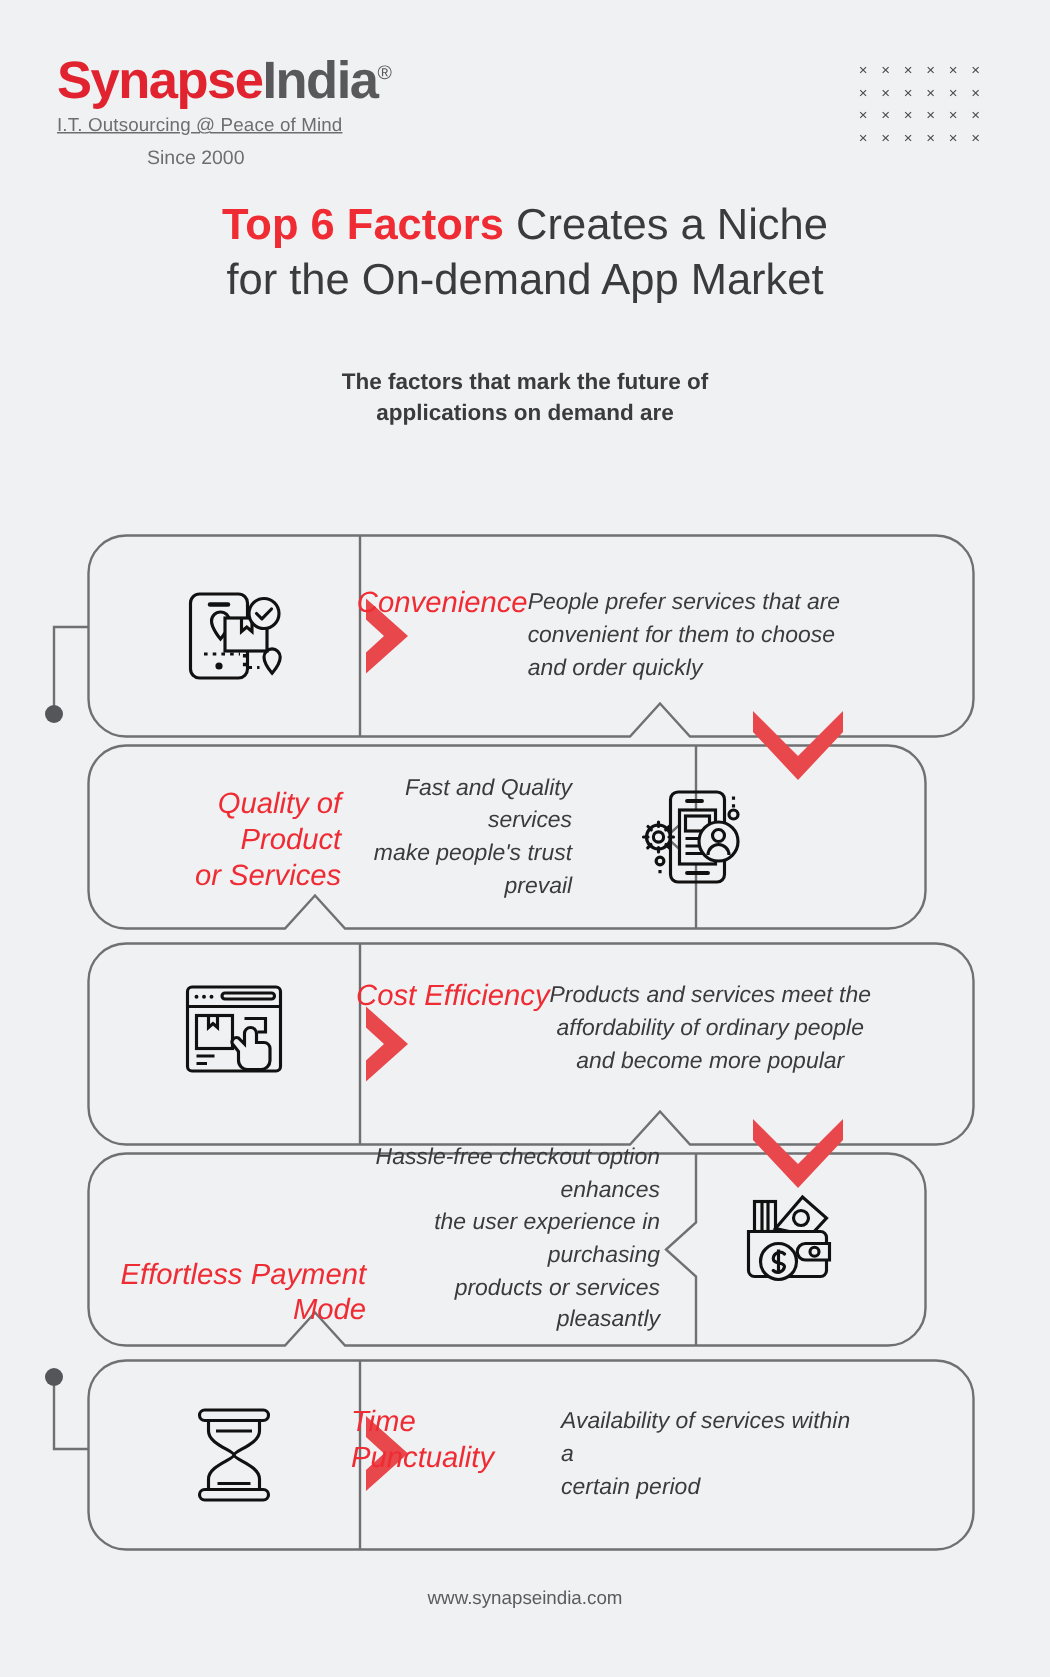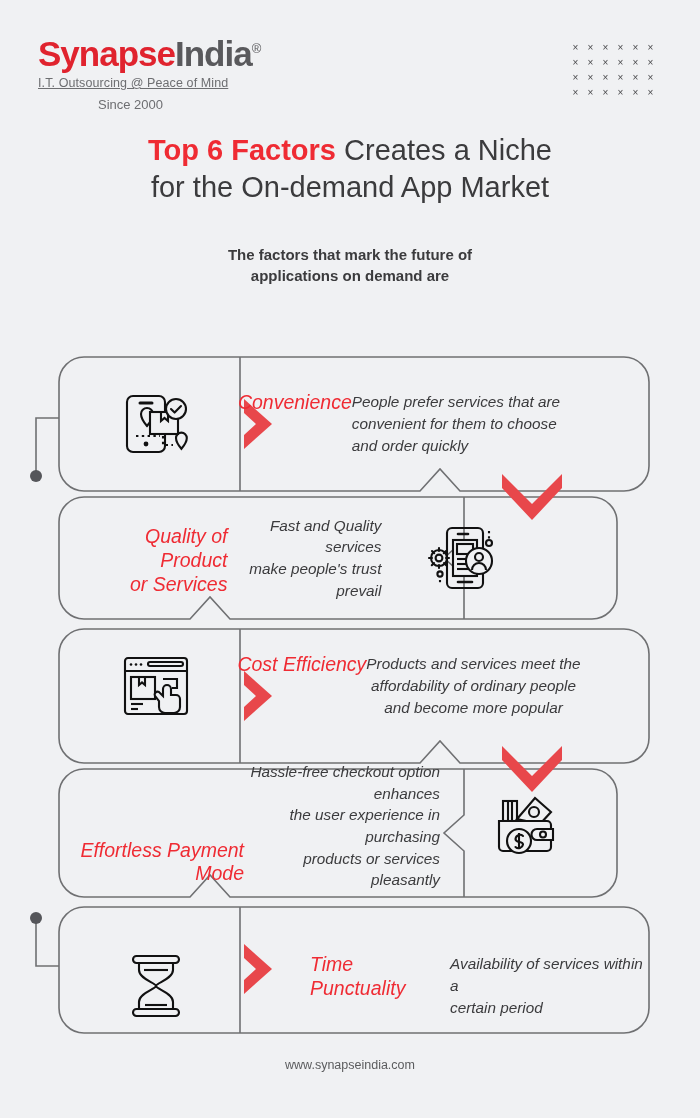--- a/index.html
+++ b/index.html
@@ -251,21 +251,21 @@
     </svg>
 
     <div class="card" style="left:58px; top:550px; width:592px; height:128px;">
       <svg class="frame" width="592" height="128" viewBox="0 0 592 128" fill="none">
         <path d="M26 1 H566 a25 25 0 0 1 25 25 V102 a25 25 0 0 1 -25 25 H26 a25 25 0 0 1 -25 -25 V26 a25 25 0 0 1 25 -25 Z" stroke="#6f7072" stroke-width="1.6" fill="#f0f1f3"></path>
         <path d="M1 60 H-22 V14" stroke="#6f7072" stroke-width="1.6" fill="none"></path>
         <circle cx="-22" cy="12" r="6" fill="#55565a"></circle>
         <line x1="182" y1="1" x2="182" y2="127" stroke="#6f7072" stroke-width="1.6"></line>
         <path d="M186 38 L214 63 L186 88 L186 74 L198 63 L186 52 Z" fill="#e8474b"></path>
       </svg>
-      <div class="body" style="left:0; top:16px; width:592px; height:128px;justify-content:space-between;">
+      <div class="body" style="left:0; top:0; width:592px; height:128px;">
         <div class="icon-wrap" style="margin-left:50px;">
           <svg width="58" height="66" viewBox="0 0 58 66" fill="none" stroke="#111" stroke-width="2.1">
             <rect x="6" y="3" width="46" height="7" rx="3.5"></rect>
             <rect x="6" y="56" width="46" height="7" rx="3.5"></rect>
             <path d="M12 10 v7 c0 9 17 13 17 16 c0 3 -17 7 -17 16 v7" stroke-linecap="round"></path>
             <path d="M46 10 v7 c0 9 -17 13 -17 16 c0 3 17 7 17 16 v7" stroke-linecap="round"></path>
             <line x1="17" y1="17" x2="41" y2="17"></line>
             <line x1="18" y1="52" x2="40" y2="52"></line>
           </svg>
         </div>

